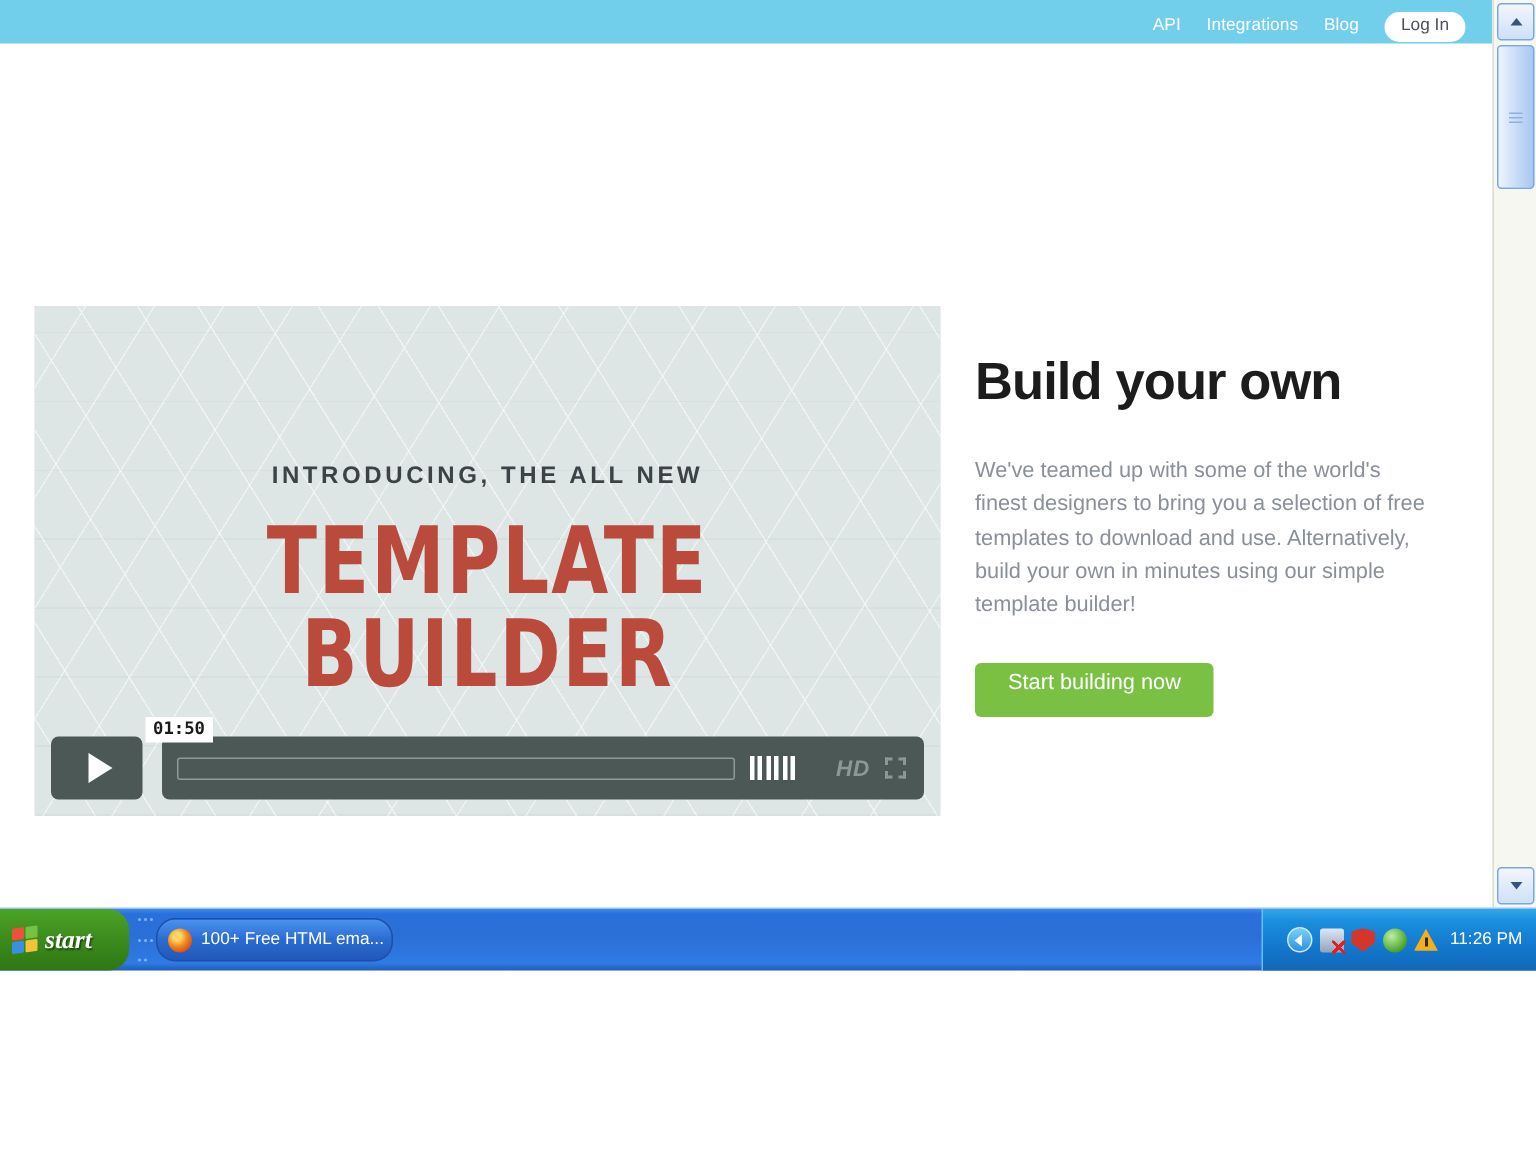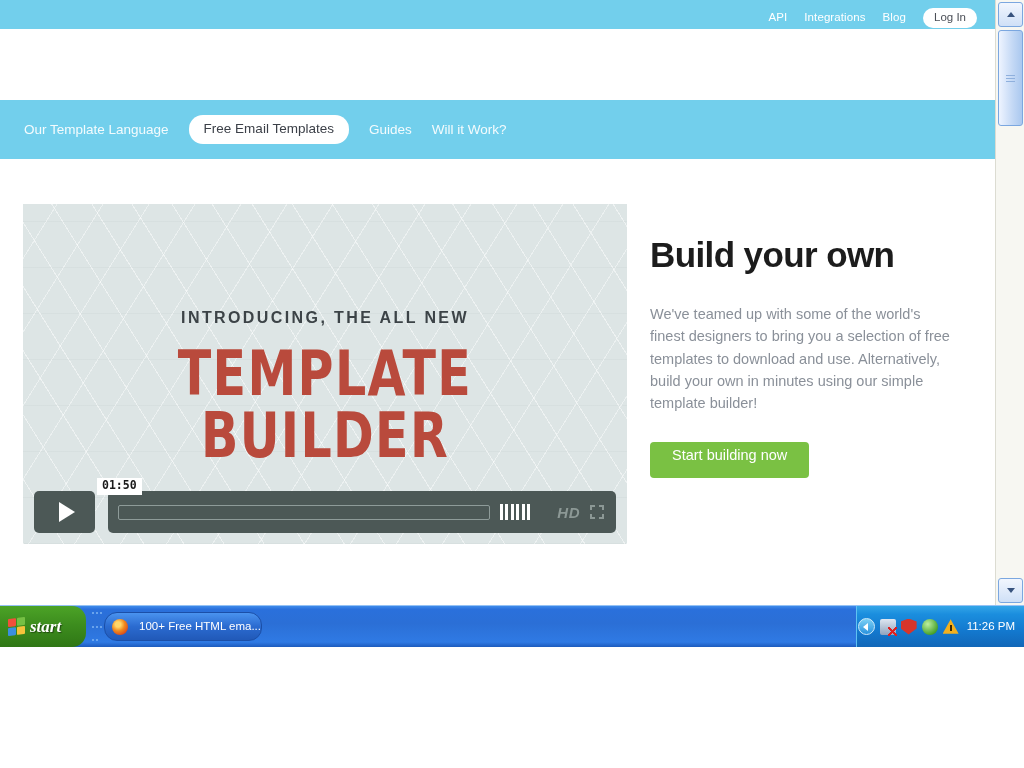--- a/index.html
+++ b/index.html
@@ -335,35 +335,34 @@
   }
   .task-btn {
     position: absolute; left: 104px; top: 6px;
     width: 158px; height: 29px;
     background: linear-gradient(180deg,#4a93ef,#2b6bd0 50%,#2159b8);
     border: 1px solid #1b4fa8;
     border-radius: 13px;
     display: flex; align-items: center; gap: 6px;
     padding-left: 7px;
     overflow: hidden;
-    justify-content: space-between;
   }
   .ff-icon {
     width: 16px; height: 16px; border-radius: 50%;
     background: radial-gradient(circle at 38% 34%, #ffd76a 0 18%, #f08a1e 45%, #d8471a 78%, #8f2b10 100%);
     flex: 0 0 auto;
   }
   .task-label {
     color: #ffffff; font-size: 11.5px;
     white-space: nowrap; line-height: 1;
   }
   .tray {
     position: absolute; right: 0; top: 0;
     height: 41px;
-    padding: 0 9px 0 1px;
+    padding: 0 9px 0 16px;
     background: linear-gradient(180deg,#34a6e8 0%,#1b8ede 20%,#1379cf 60%,#1267b8 100%);
     border-left: 1px solid #5fc2f2;
     display: flex; align-items: center; gap: 5px;
   }
   .tray-arrow {
     width: 17px; height: 17px; border-radius: 50%;
     background: linear-gradient(180deg,#7cd0f5,#2a93de);
     border: 1px solid #cfeaf9;
     display: flex; align-items: center; justify-content: center;
     flex: 0 0 auto;
@@ -412,28 +411,20 @@
     <div class="utility-bar">
       <div class="utility-inner">
         <a class="utility-link" href="#">API</a>
         <a class="utility-link" href="#">Integrations</a>
         <a class="utility-link" href="#">Blog</a>
         <span class="login-pill">Log In</span>
       </div>
     </div>
 
 
-    <div class="sub-nav">
-      <div class="sub-nav-inner">
-        <a class="sub-link" href="#">Our Template Language</a>
-        <span class="sub-pill">Free Email Templates</span>
-        <a class="sub-link" href="#">Guides</a>
-        <a class="sub-link" href="#">Will it Work?</a>
-      </div>
-    </div>
 
     <div class="content">
 
       <div class="video-box">
         <div class="video-texture"></div>
 
         <div class="video-title-group">
           <div class="video-kicker">INTRODUCING, THE ALL NEW</div>
           <div class="video-headline">TEMPLATE BUILDER</div>
         </div>

